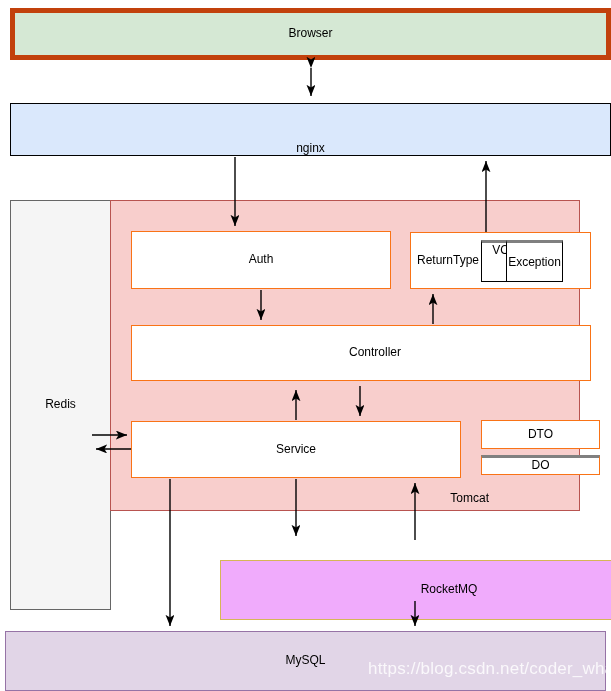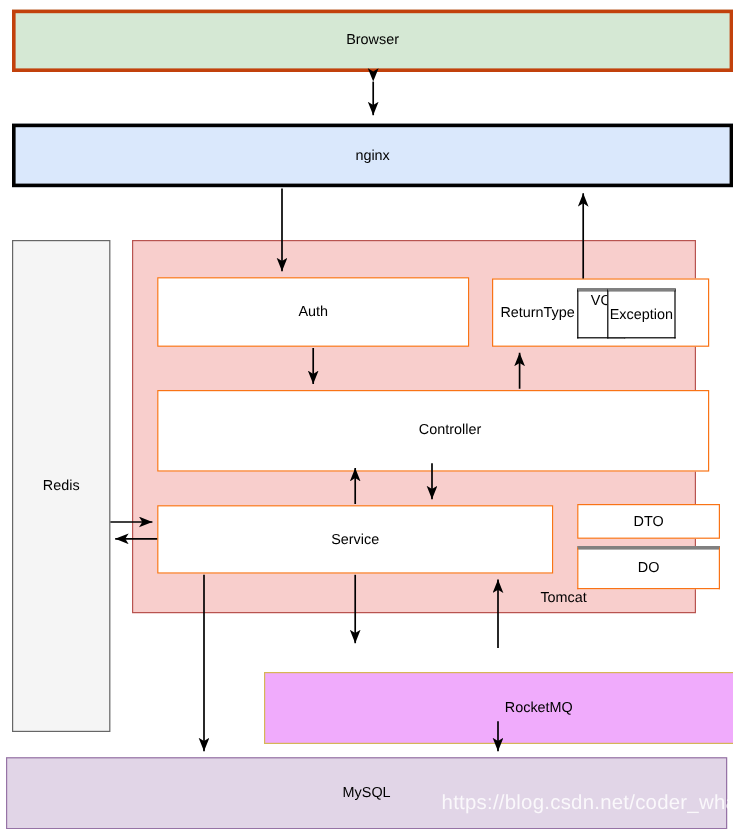--- a/index.html
+++ b/index.html
@@ -23,71 +23,71 @@
     display: flex;
     align-items: center;
     justify-content: center;
     font-size: 12px;
     color: #000000;
     line-height: 1.1;
     text-align: center;
   }
   .node-browser {
     left: 10px; top: 8px; width: 601px; height: 52px;
-    background: #d5e8d4; border: 3px solid #c2410c;
+    background: #d5e8d4; border: 5px solid #c2410c;
   }
   .node-nginx {
     left: 10px; top: 103px; width: 601px; height: 53px;
-    background: #dae8fc; border: 3px solid #000000;
+    background: #dae8fc; border: 1px solid #000000; align-items: flex-end;
   }
   .node-tomcat {
     left: 110px; top: 200px; width: 470px; height: 311px;
     background: #f8cecc; border: 1px solid #b85450;
     display: block;
   }
   .tomcat-label {
     position: absolute;
     right: 90px; bottom: 5px;
     font-size: 12px; color: #000;
   }
   .node-redis {
-    left: 10px; top: 200px; width: 82px; height: 410px;
+    left: 10px; top: 200px; width: 101px; height: 410px;
     background: #f5f5f5; border: 1px solid #666666;
   }
   .node-mysql {
     left: 5px; top: 631px; width: 601px; height: 60px;
     background: #e1d5e7; border: 1px solid #9673a6; text-align: center;
   }
   .node-rocketmq {
     left: 220px; top: 560px; width: 458px; height: 60px;
     background: #f0abfc; border: 1px solid #d6b656;
   }
   .node-white {
     background: #ffffff; border: 1px solid #f97316;
   }
   .node-auth  { left: 131px; top: 231px; width: 260px; height: 58px; }
-  .node-ctrl  { left: 131px; top: 325px; width: 460px; height: 68px; padding-left: 28px; }
+  .node-ctrl  { left: 131px; top: 325px; width: 460px; height: 56px; padding-left: 28px; }
   .node-svc   { left: 131px; top: 421px; width: 330px; height: 57px; text-align: right; }
   .node-rt    { left: 410px; top: 232px; width: 181px; height: 57px;
                 justify-content: flex-start; padding-left: 6px; }
   .rt-label { font-size: 12px; white-space: nowrap; }
   .node-vo {
     position: absolute; left: 481px; top: 240px; width: 40px; height: 42px;
     background: #ffffff; border: 1px solid #000000; border-top: 3px solid #808080;
     display: flex; justify-content: center;
     font-size: 12px; box-sizing: border-box;
   }
   .node-exc {
     position: absolute; left: 506px; top: 240px; width: 57px; height: 42px;
     background: #ffffff; border: 1px solid #000000; border-top: 3px solid #808080;
     display: flex; align-items: center; justify-content: center;
     font-size: 12px; box-sizing: border-box; white-space: nowrap;
   }
   .node-dto { left: 481px; top: 420px; width: 119px; height: 29px; }
-  .node-do  { left: 481px; top: 455px; width: 119px; height: 36px;
+  .node-do  { left: 481px; top: 455px; width: 119px; height: 20px;
               border-top: 3px solid #808080; }
   .watermark {
     position: absolute;
     left: 368px; top: 659px;
     font-size: 17px;
     color: rgba(255,255,255,0.82);
     letter-spacing: 0.2px;
     white-space: nowrap;
     pointer-events: none;
   }

